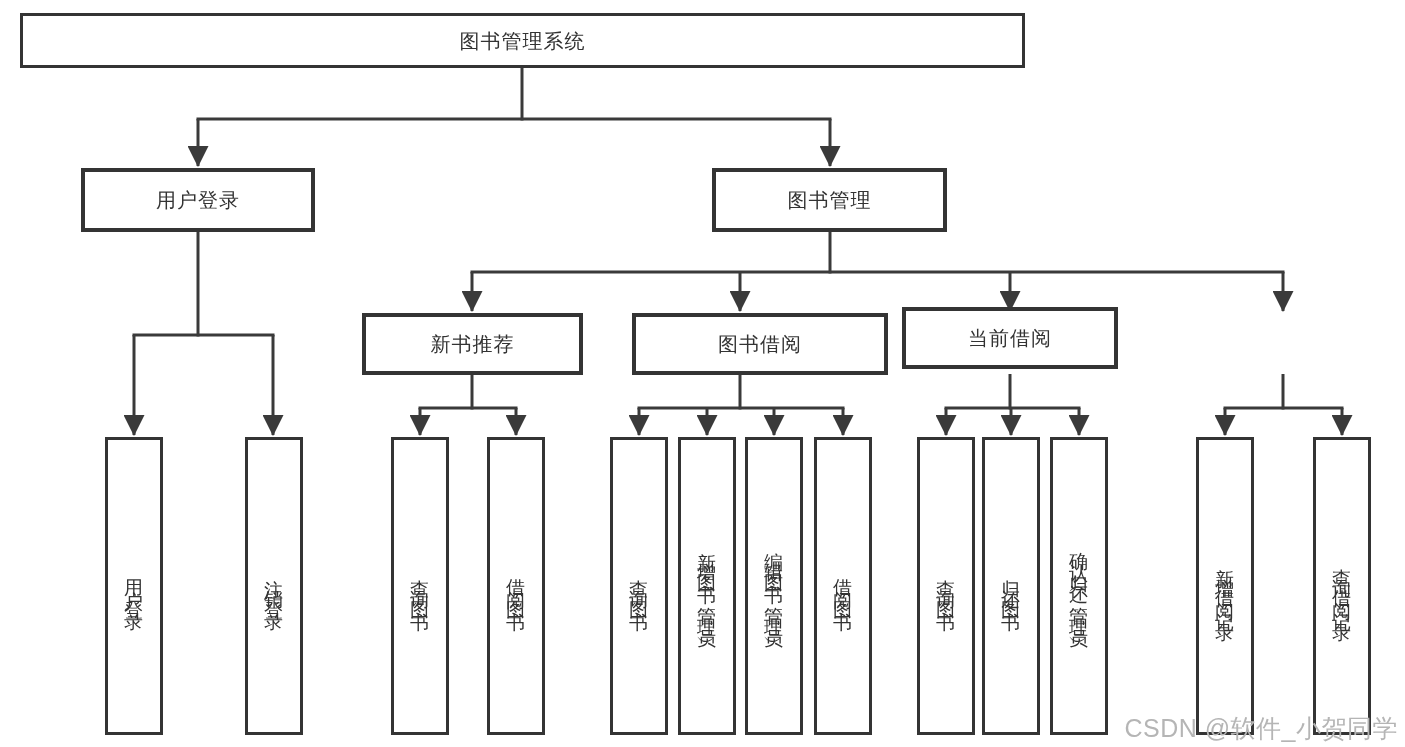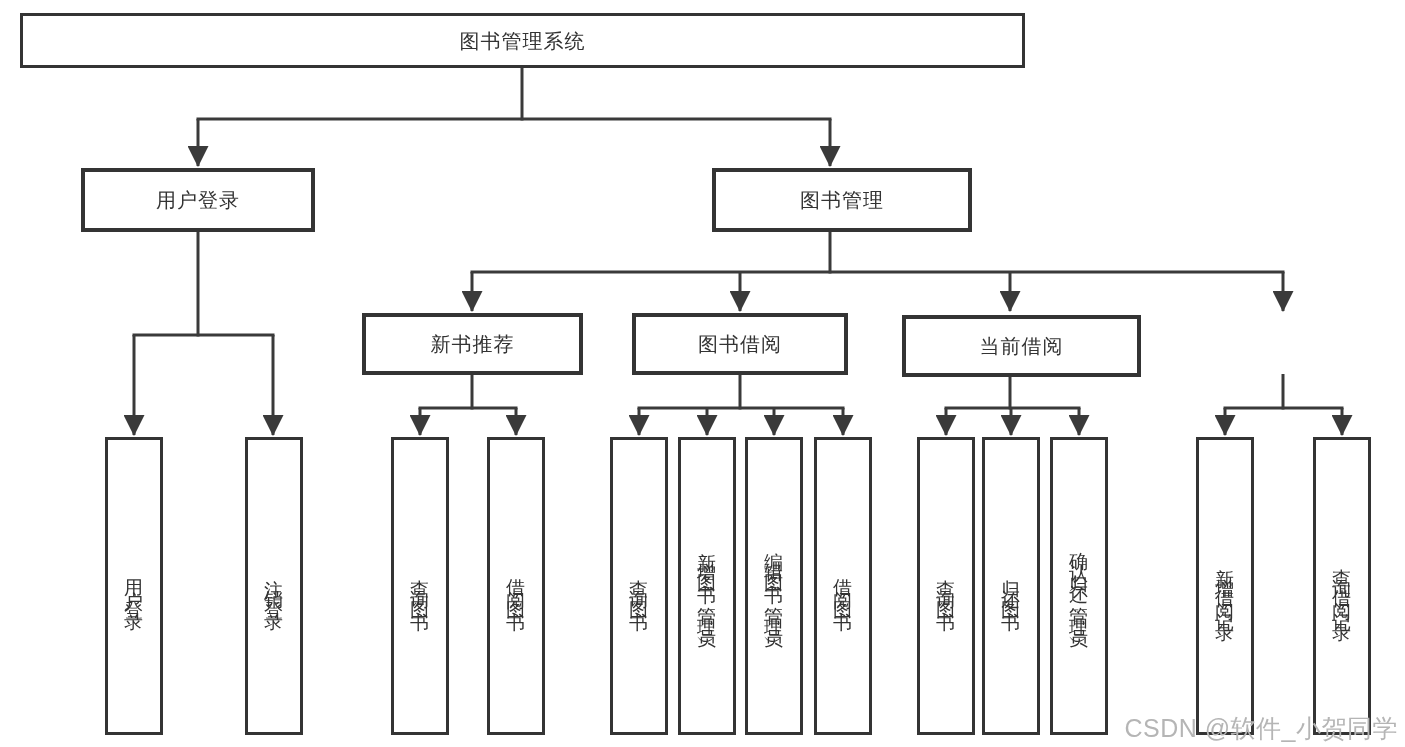--- a/index.html
+++ b/index.html
@@ -85,31 +85,31 @@
     </g>
   </svg>
 
   <div class="box h" style="left:20px;top:13px;width:1005px;height:55px">
     <span>图书管理系统</span>
   </div>
 
   <div class="box h lvl23" style="left:81px;top:168px;width:234px;height:64px">
     <span>用户登录</span>
   </div>
-  <div class="box h lvl23" style="left:712px;top:168px;width:260px;height:64px">
+  <div class="box h lvl23" style="left:712px;top:168px;width:235px;height:64px">
     <span>图书管理</span>
   </div>
 
   <div class="box h lvl23" style="left:362px;top:313px;width:221px;height:62px">
     <span>新书推荐</span>
   </div>
-  <div class="box h lvl23" style="left:632px;top:313px;width:216px;height:62px">
+  <div class="box h lvl23" style="left:632px;top:313px;width:256px;height:62px">
     <span>图书借阅</span>
   </div>
-  <div class="box h lvl23" style="left:902px;top:315px;width:239px;height:62px">
+  <div class="box h lvl23" style="left:902px;top:307px;width:216px;height:62px">
     <span>当前借阅</span>
   </div>
 
   <div class="box v" style="left:105px;top:437px;width:58px;height:298px">
     <span>用户登录</span>
   </div>
   <div class="box v" style="left:245px;top:437px;width:58px;height:298px">
     <span>注销登录</span>
   </div>
 

